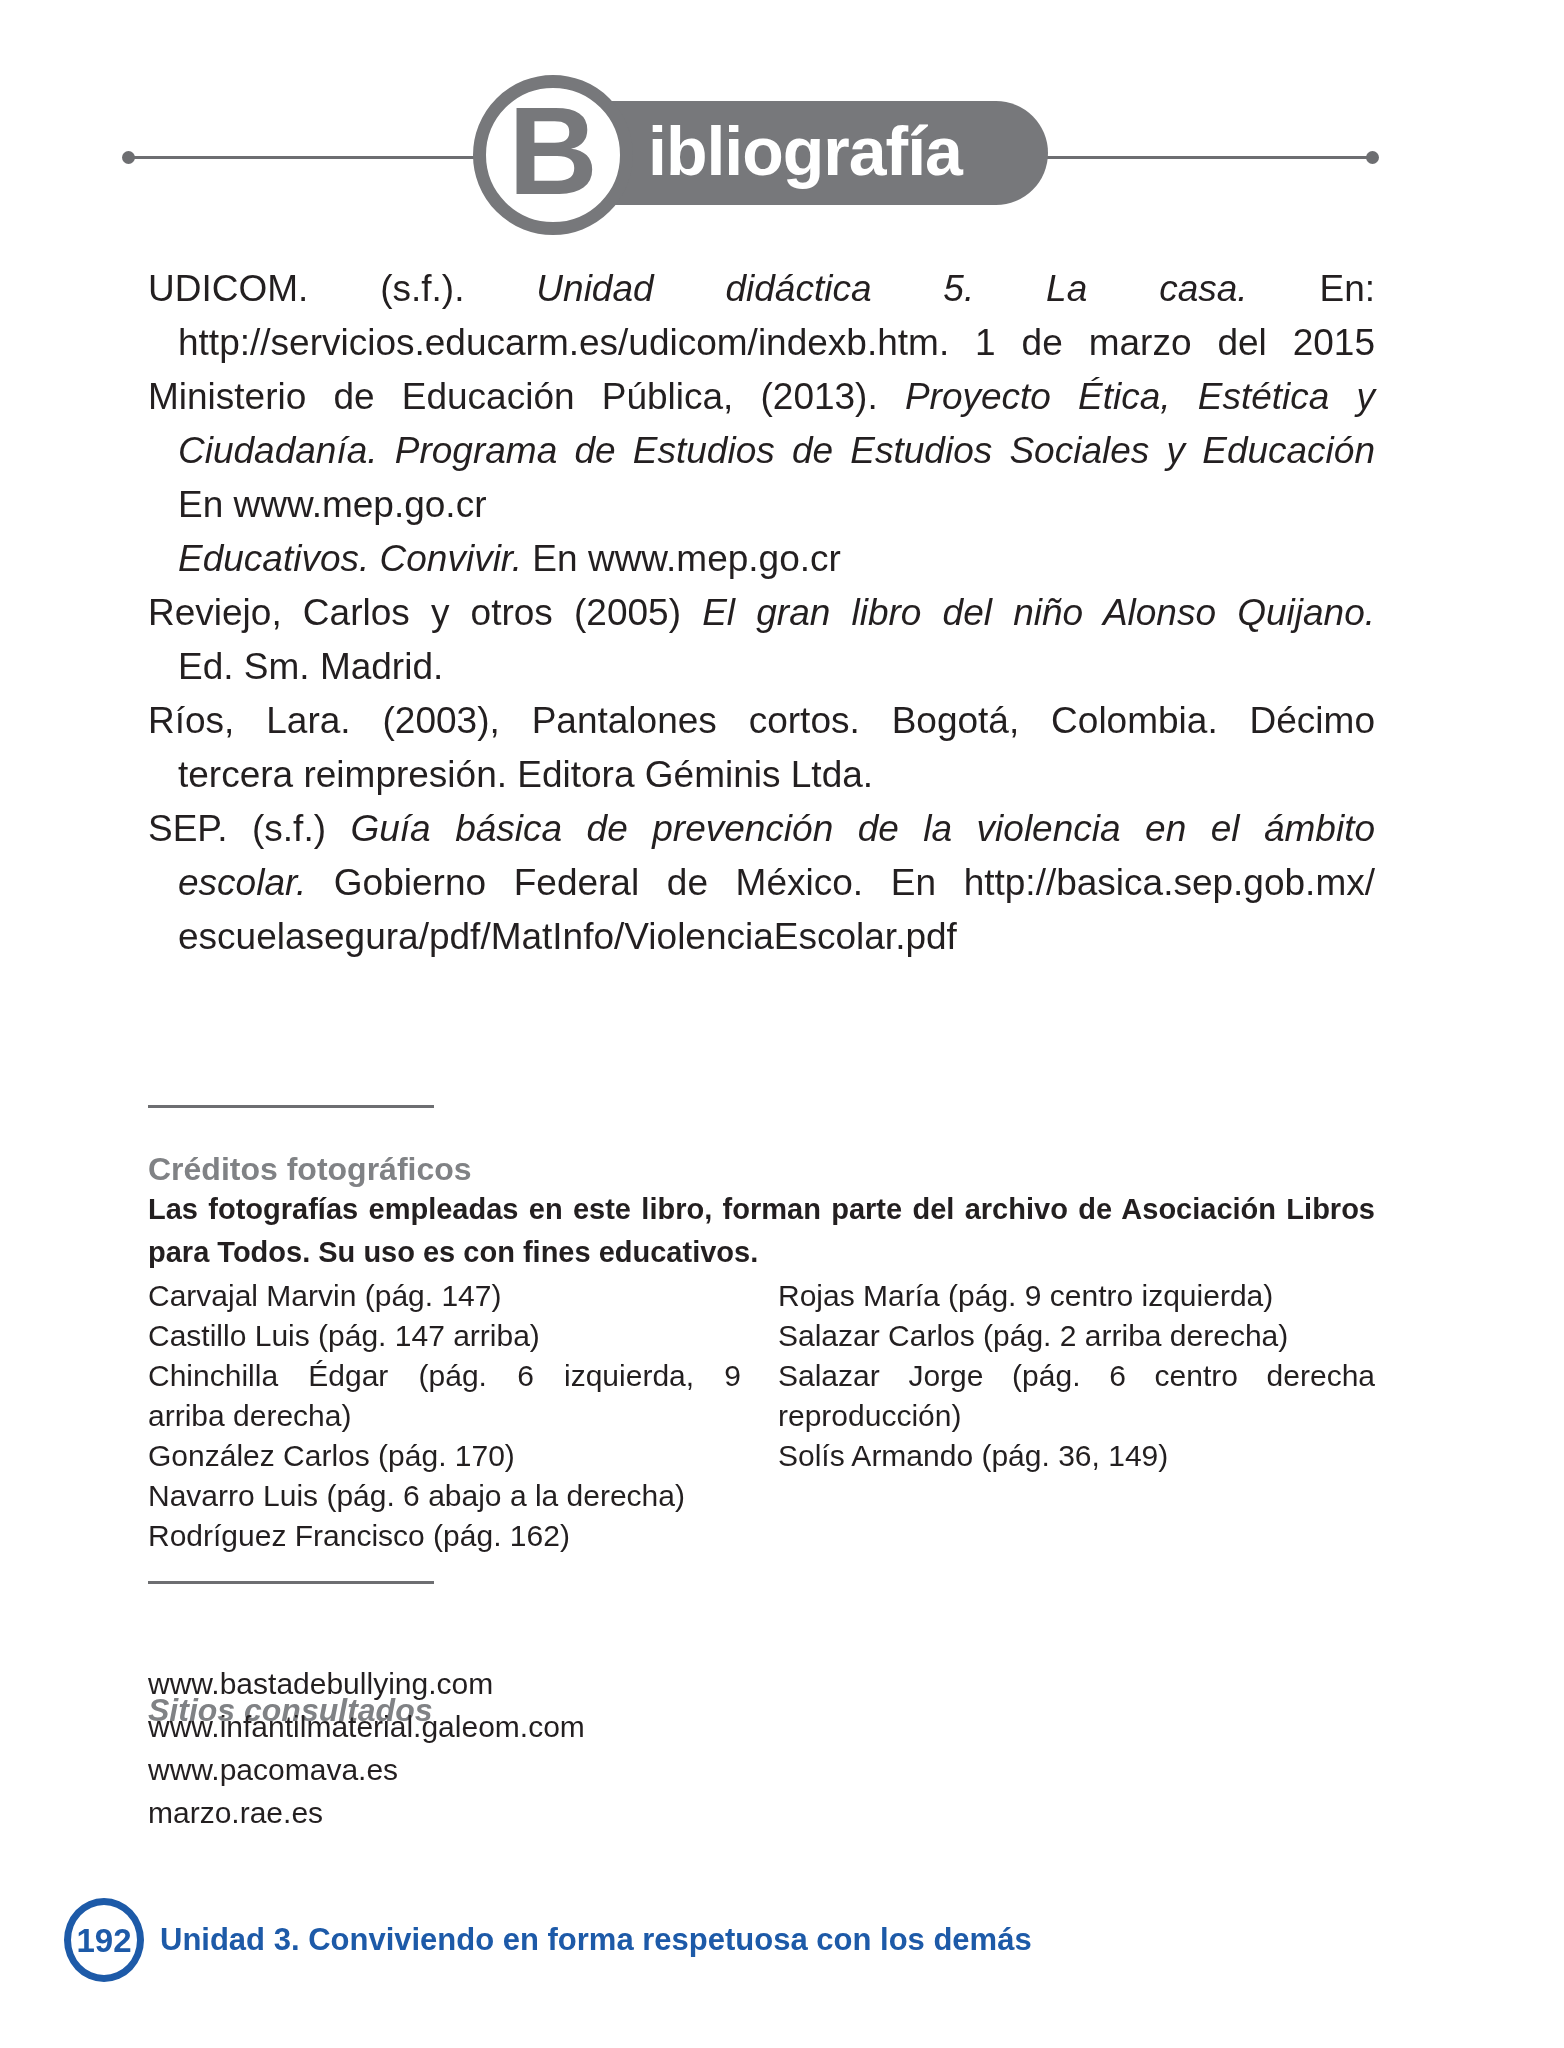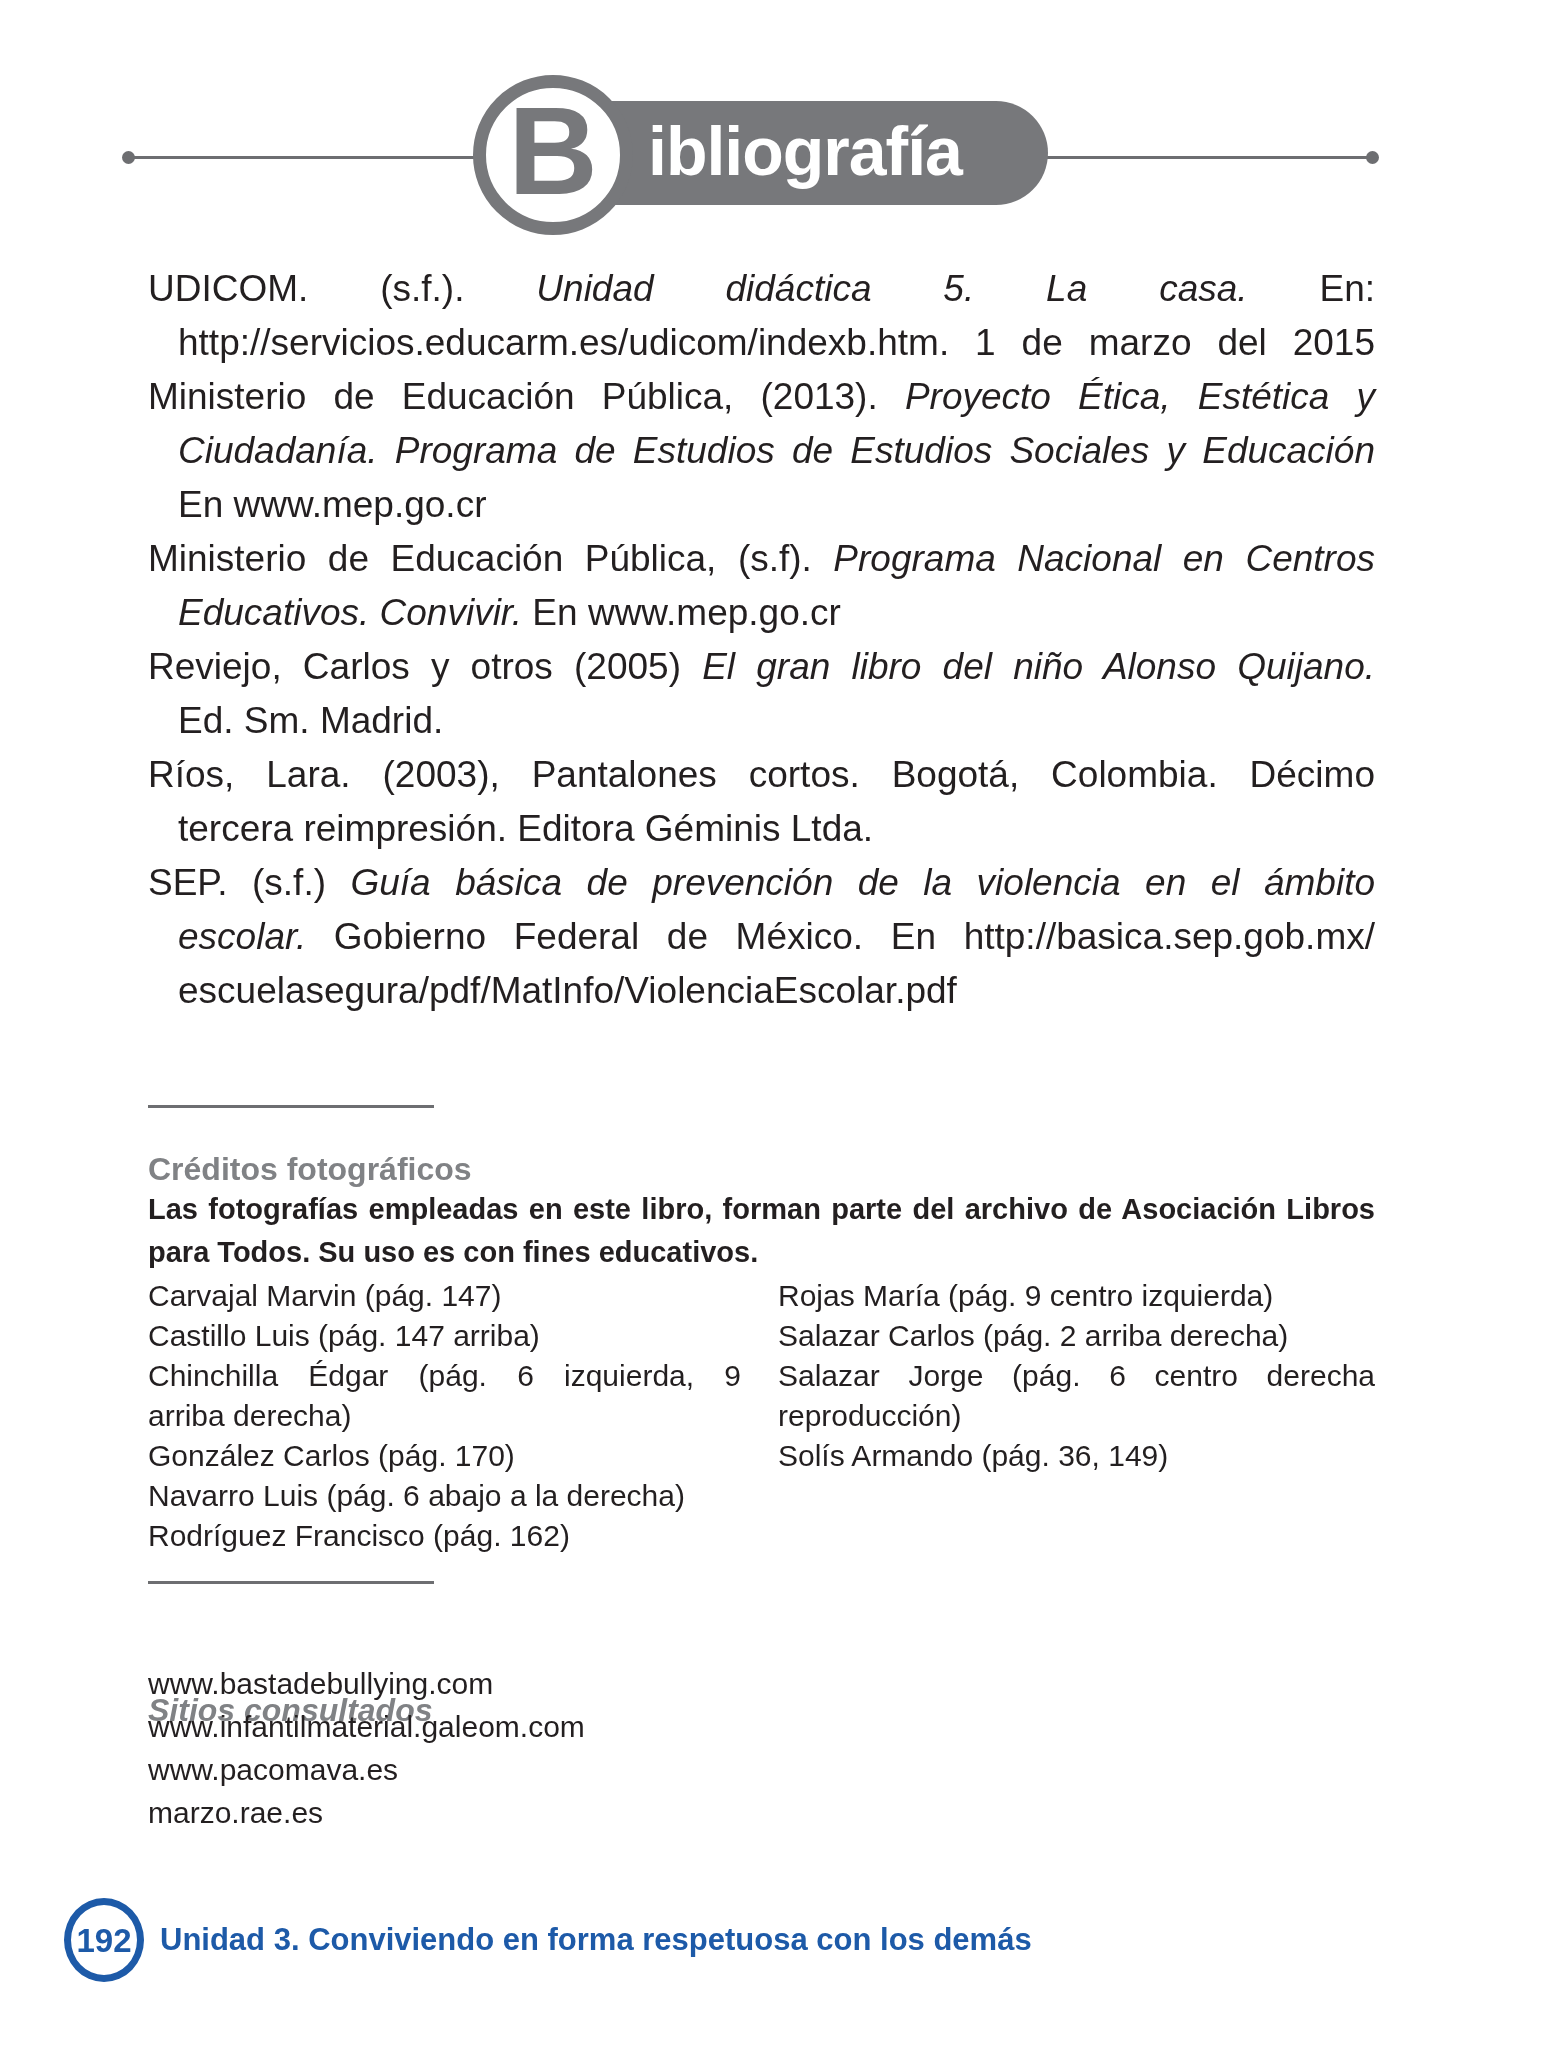--- a/index.html
+++ b/index.html
@@ -80,21 +80,20 @@
   <div class="logo-circle">
     <span class="logo-b">B</span>
   </div>
 
   <div class="bib" id="bib">
       <div class="bib-line just"><span>UDICOM. (s.f.). </span><span class="it">Unidad didáctica 5. La casa.</span><span> En:</span></div>
       <div class="bib-line ind just"><span>http://servicios.educarm.es/udicom/indexb.htm. 1 de marzo del 2015</span></div>
       <div class="bib-line just"><span>Ministerio de Educación Pública, (2013). </span><span class="it">Proyecto Ética, Estética y</span></div>
       <div class="bib-line ind just"><span class="it">Ciudadanía. Programa de Estudios de Estudios Sociales y Educación</span></div>
       <div class="bib-line ind"><span>En www.mep.go.cr</span></div>
-      <div class="bib-line just"><span>Ministerio de Educación Pública, (s.f). </span><span class="it">Programa Nacional en Centros</span></div>
       <div class="bib-line ind"><span class="it">Educativos. Convivir.</span><span> En www.mep.go.cr</span></div>
       <div class="bib-line just"><span>Reviejo, Carlos y otros (2005) </span><span class="it">El gran libro del niño Alonso Quijano.</span></div>
       <div class="bib-line ind"><span>Ed. Sm. Madrid.</span></div>
       <div class="bib-line just"><span>Ríos, Lara. (2003), Pantalones cortos. Bogotá, Colombia. Décimo</span></div>
       <div class="bib-line ind"><span>tercera reimpresión. Editora Géminis Ltda.</span></div>
       <div class="bib-line just"><span>SEP. (s.f.) </span><span class="it">Guía básica de prevención de la violencia en el ámbito</span></div>
       <div class="bib-line ind just"><span class="it">escolar.</span><span> Gobierno Federal de México. En http://basica.sep.gob.mx/</span></div>
       <div class="bib-line ind"><span>escuelasegura/pdf/MatInfo/ViolenciaEscolar.pdf</span></div>
     </div>
 

